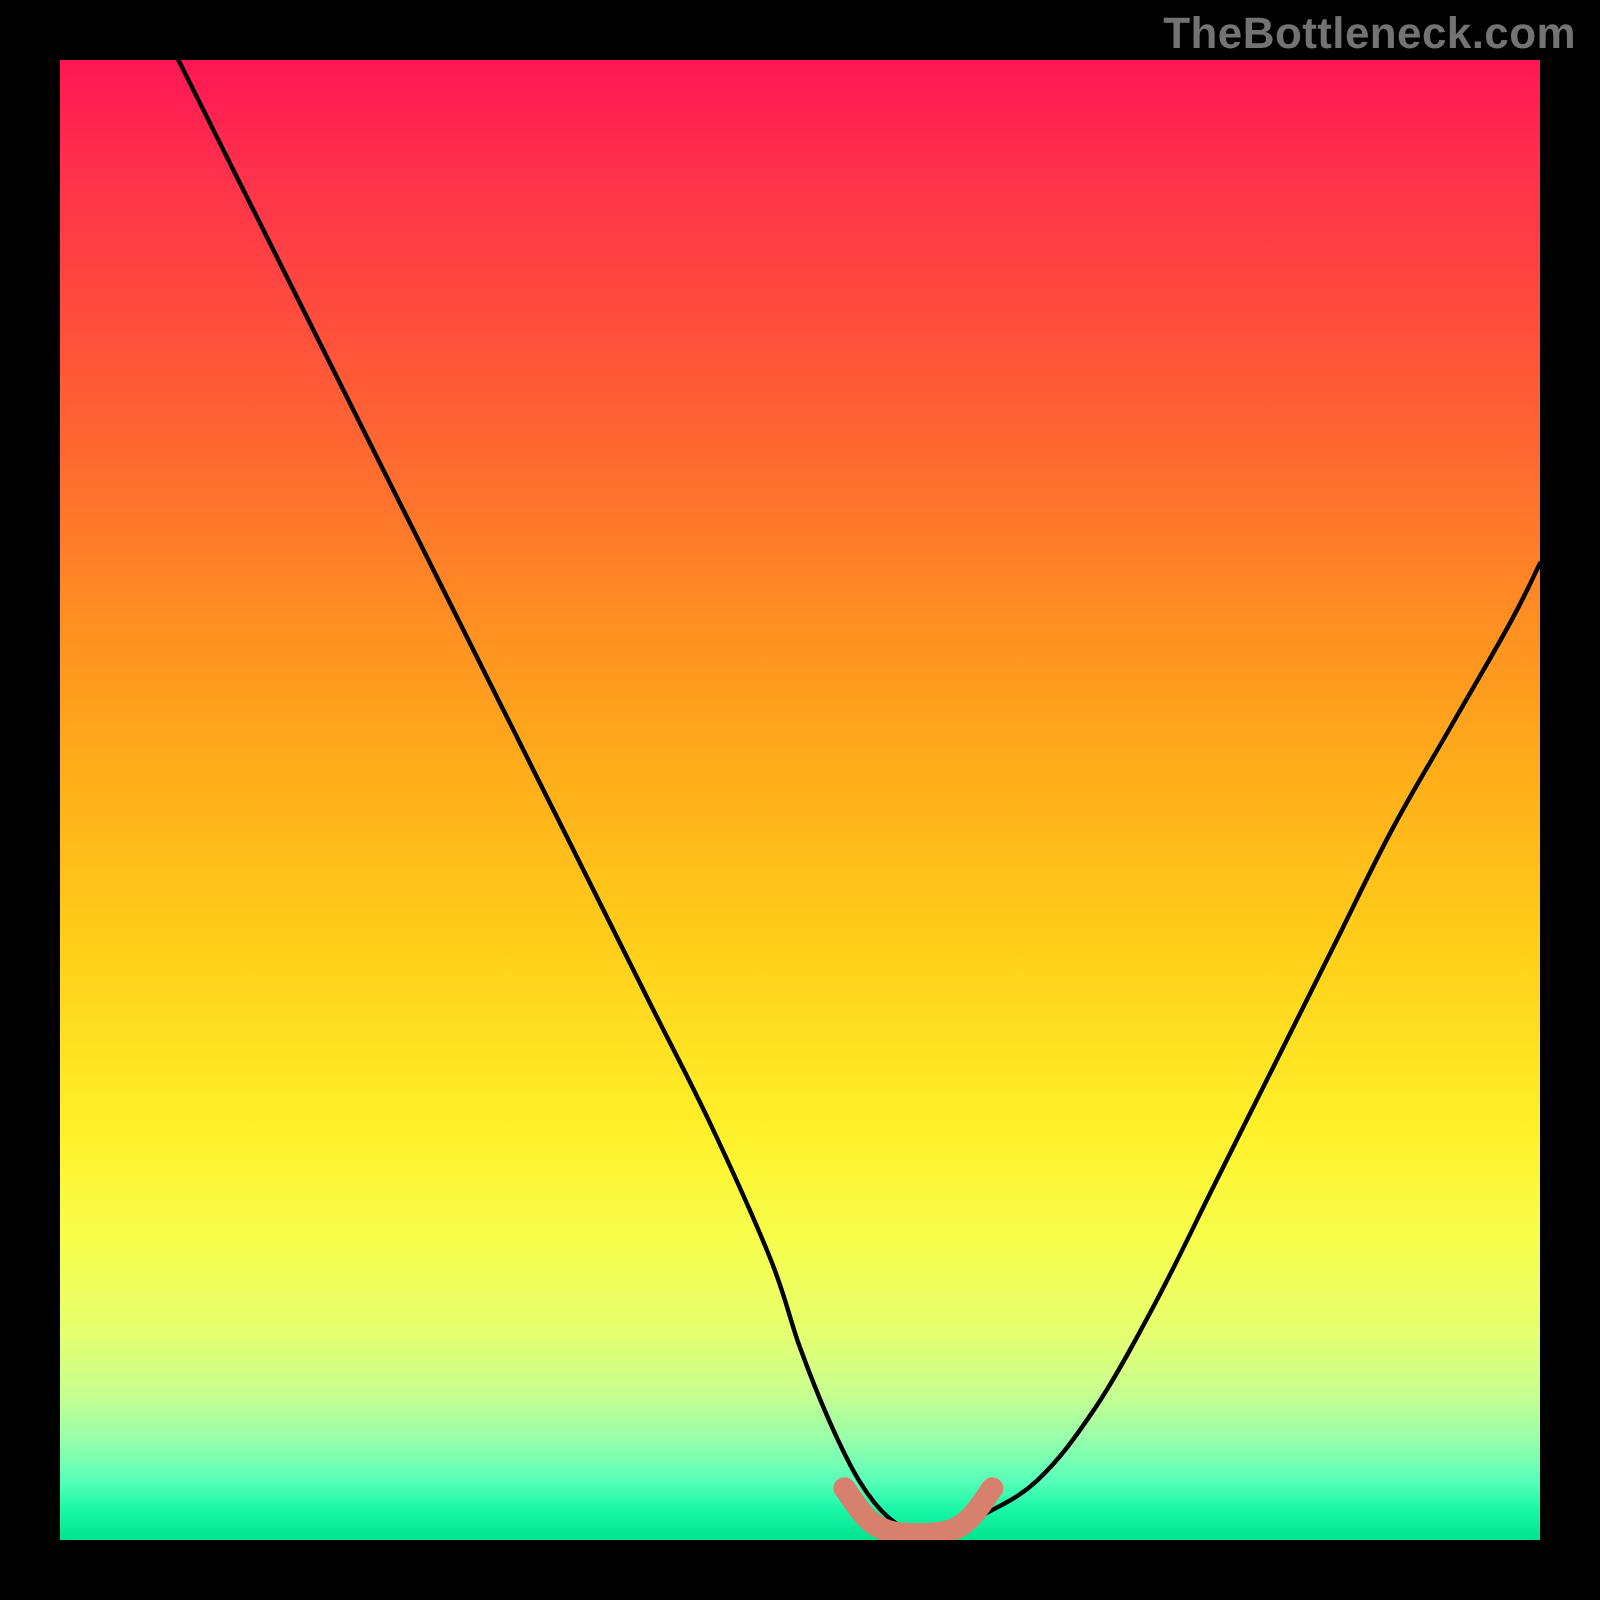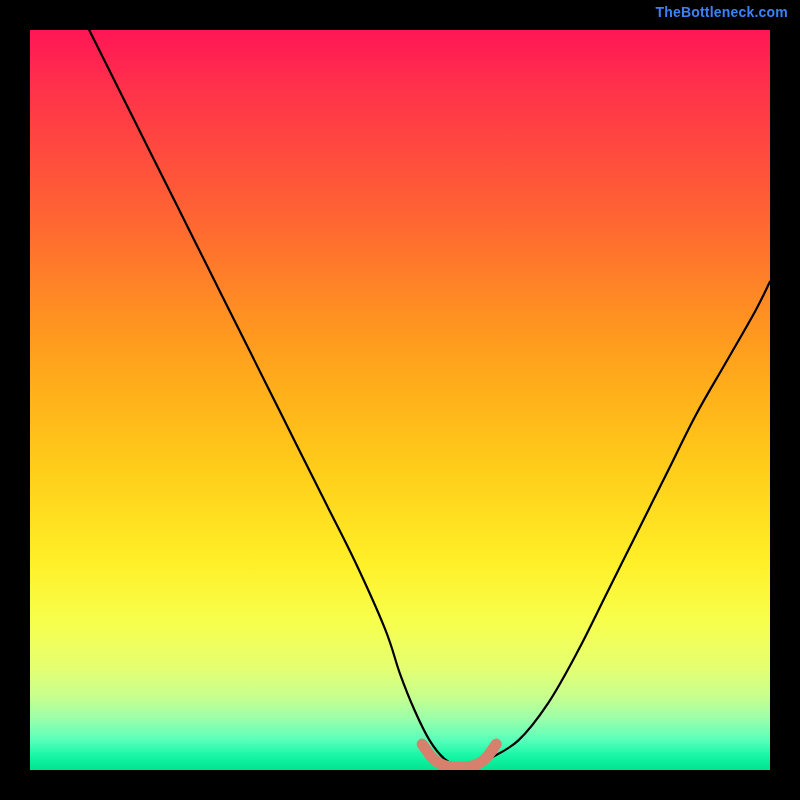--- a/index.html
+++ b/index.html
@@ -14,22 +14,22 @@
   .frame {
     position: relative;
     width: 800px;
     height: 800px;
     background: #000;
   }
   .watermark {
     position: absolute;
     top: 4px;
     right: 12px;
-    color: #3b82f6;
-    font-size: 14px;
+    color: #737373;
+    font-size: 22px;
     font-weight: 600;
     letter-spacing: 0.2px;
     z-index: 10;
   }
   .plot {
     position: absolute;
     left: 30px;
     top: 30px;
     width: 740px;
     height: 740px;

